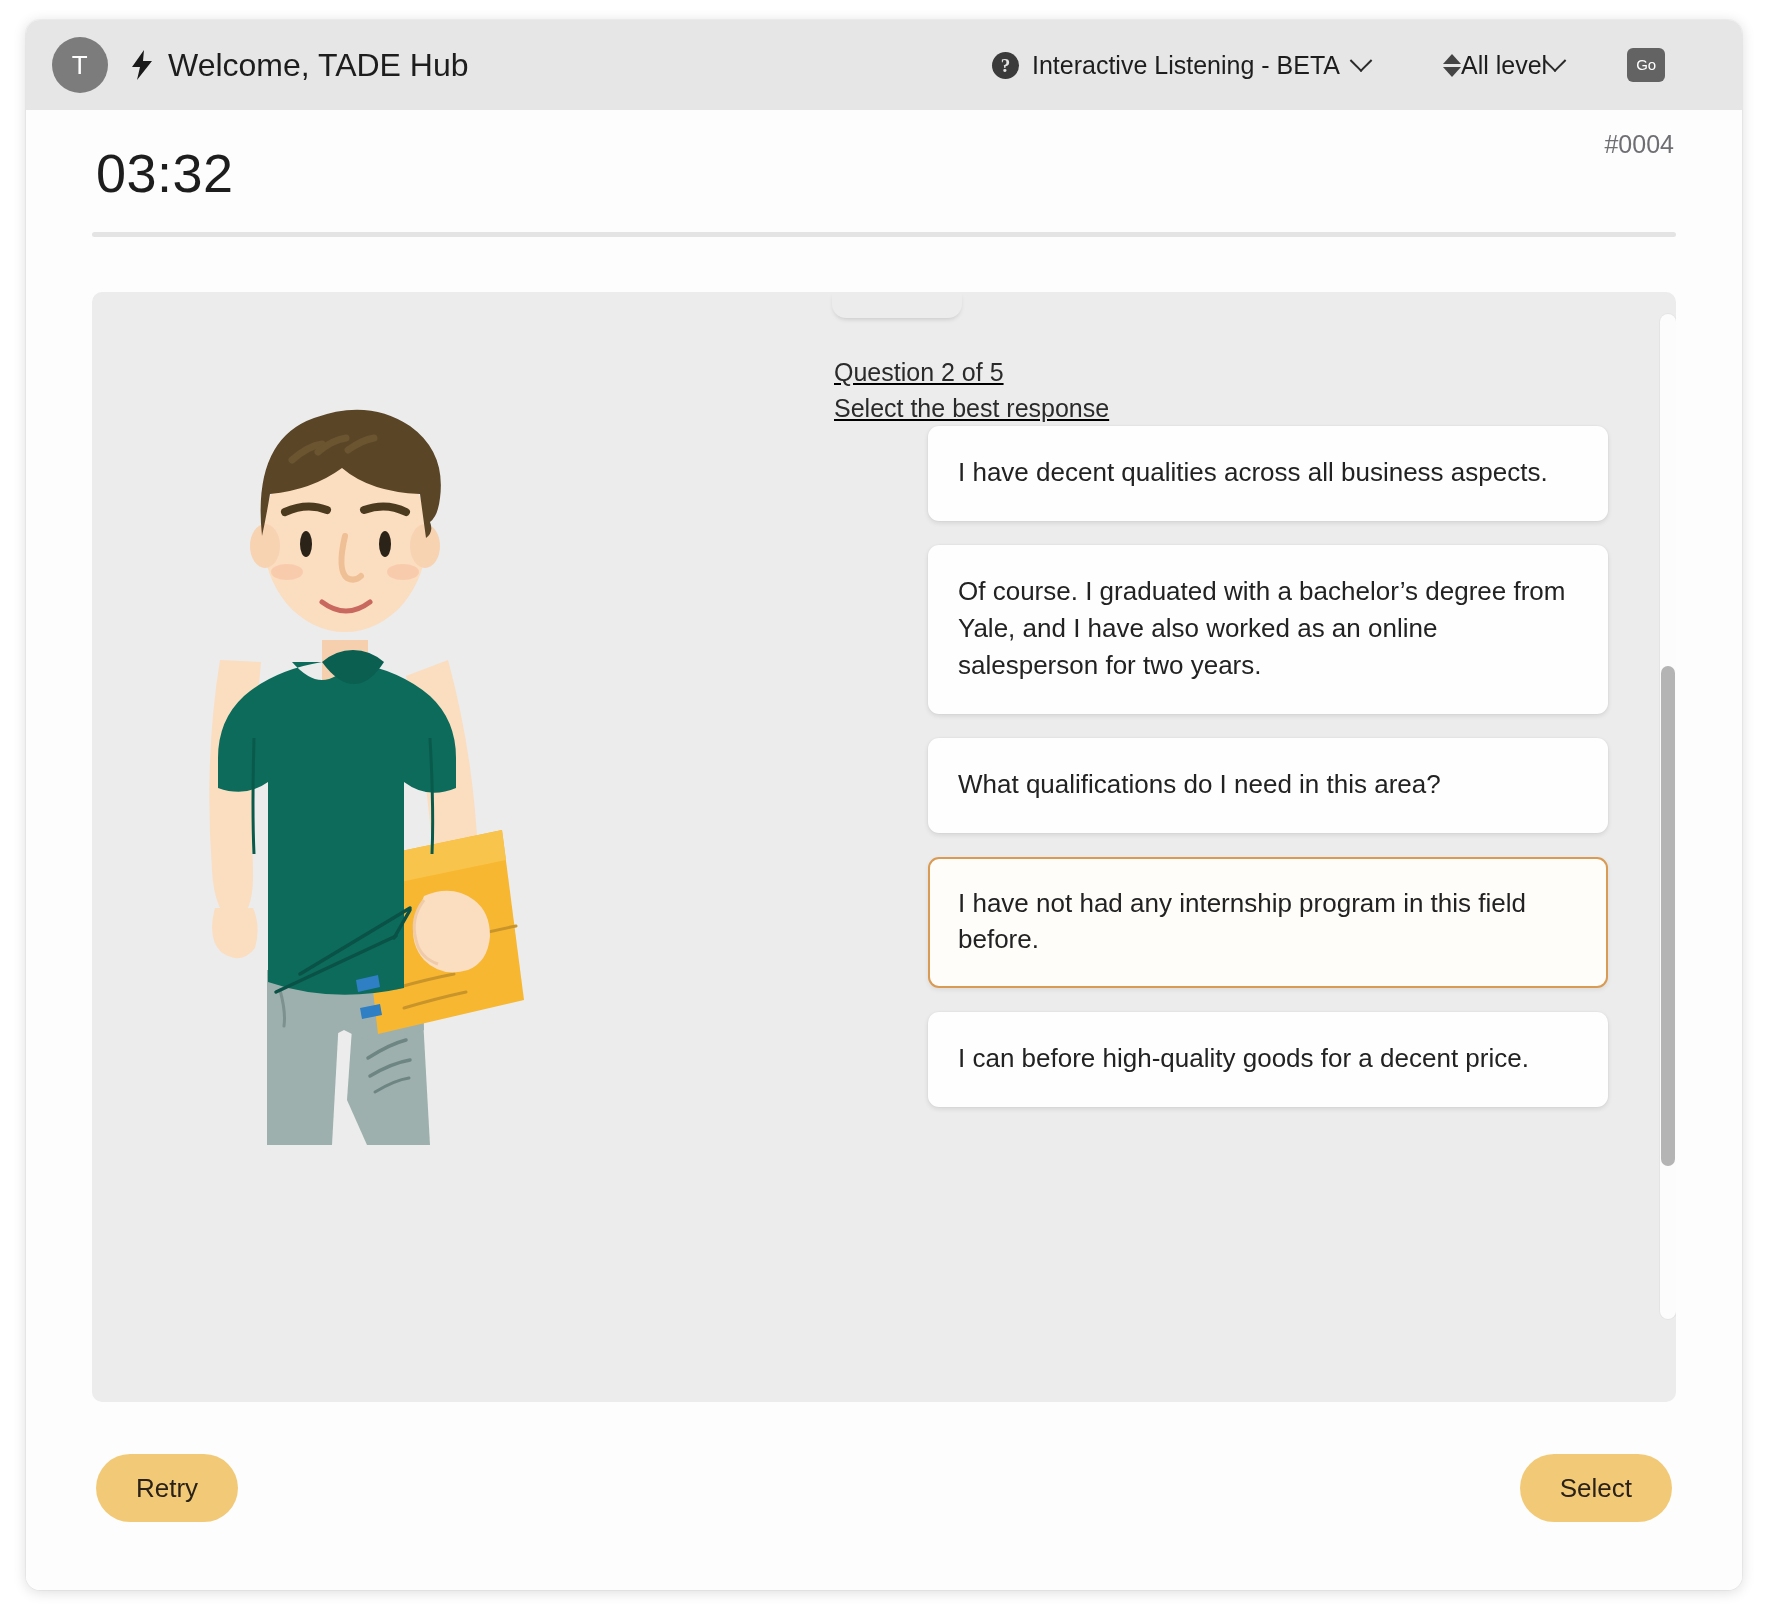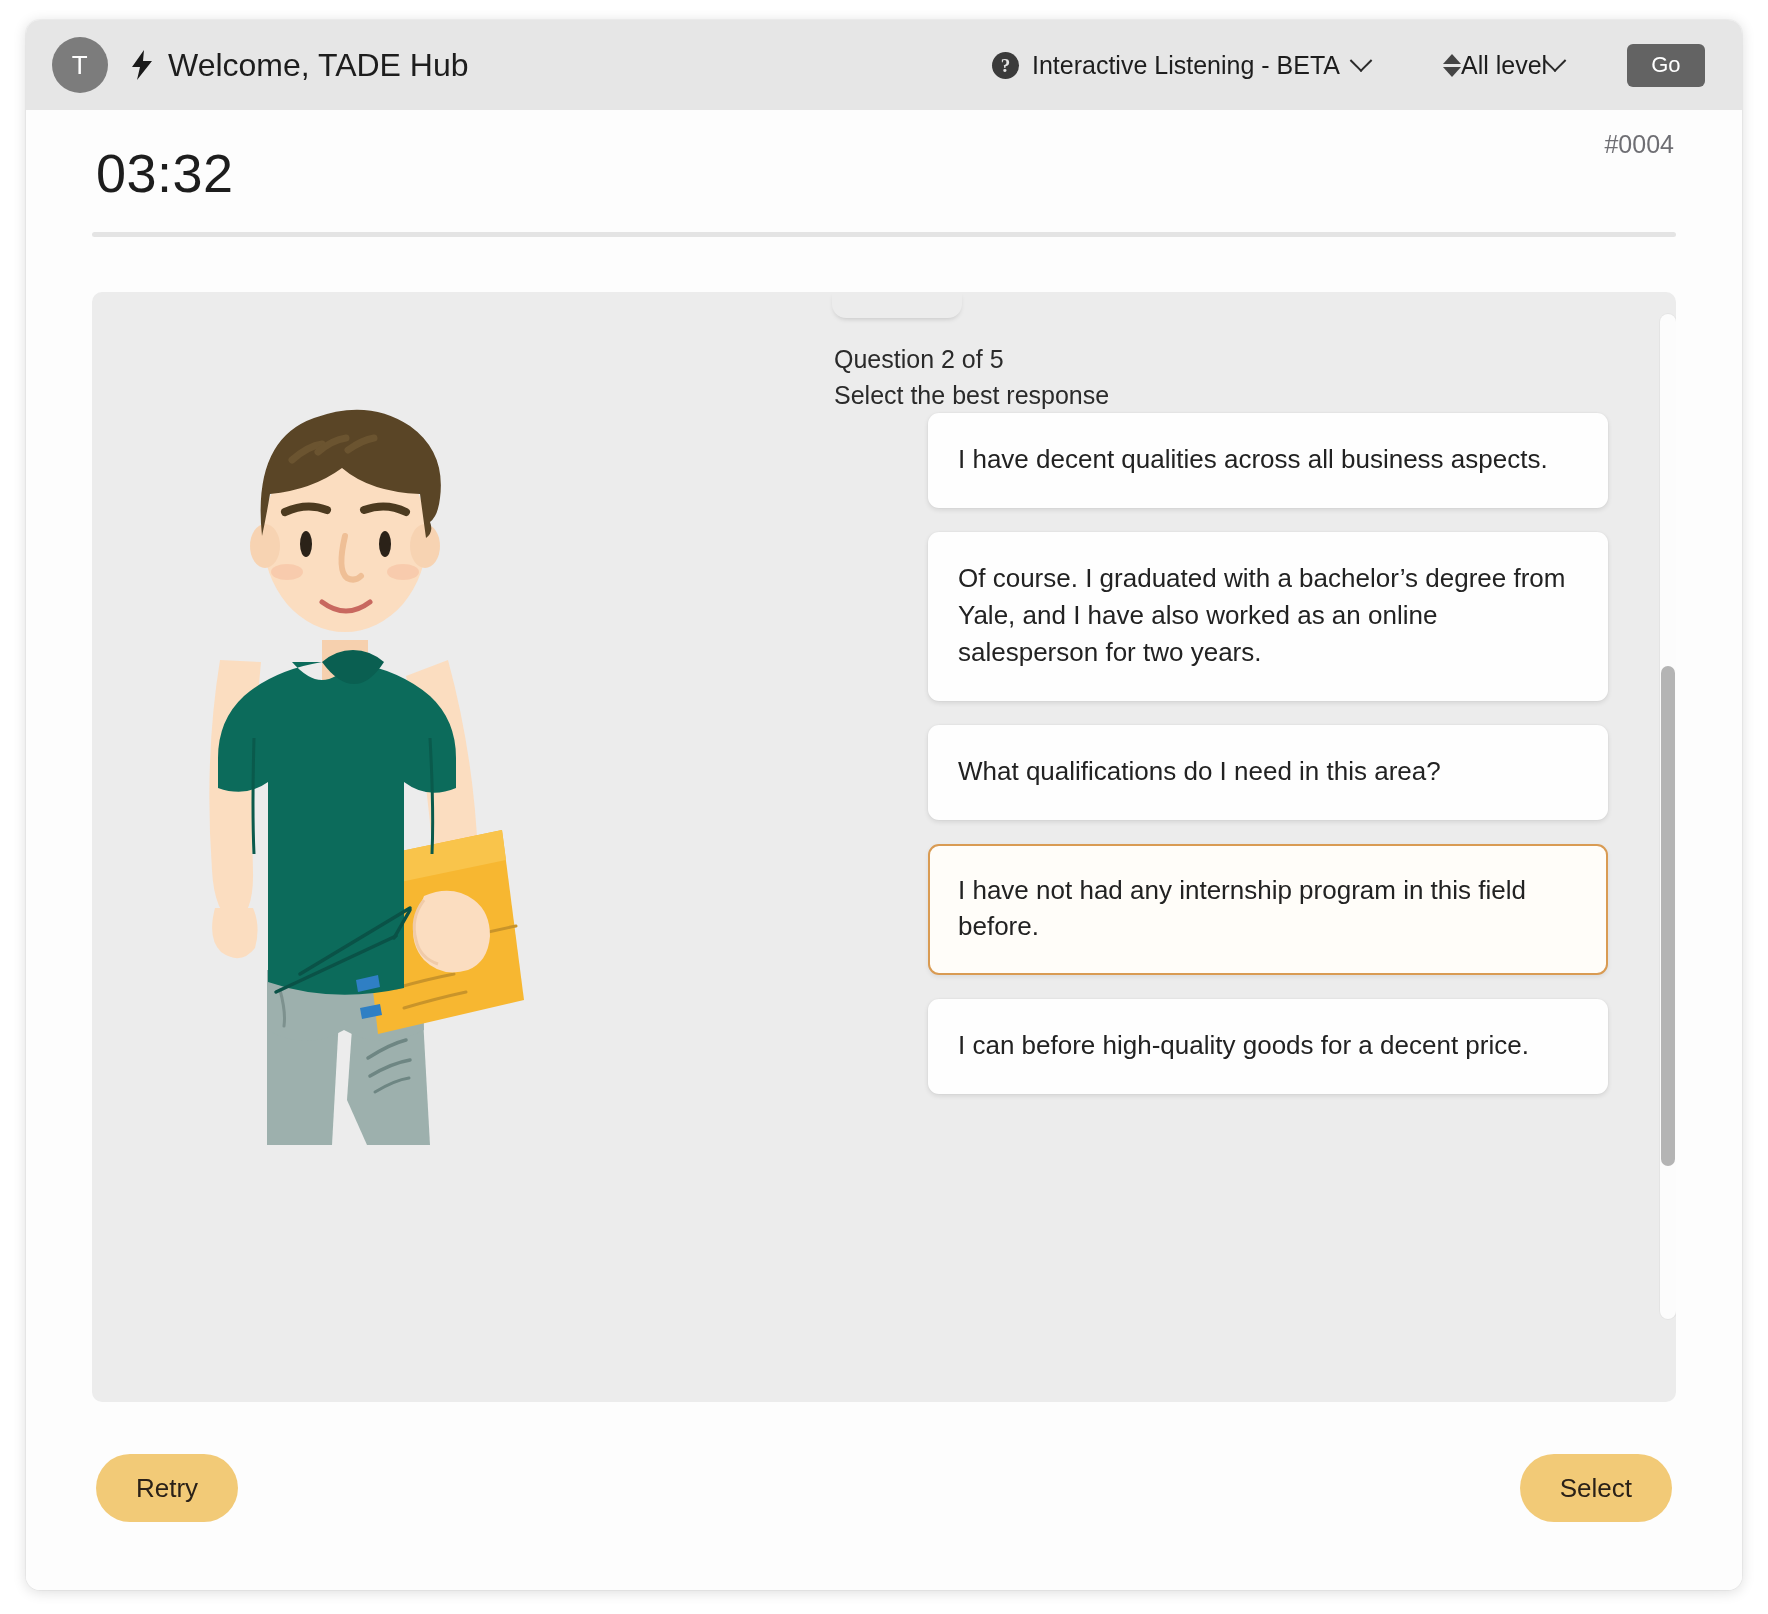--- a/index.html
+++ b/index.html
@@ -130,22 +130,22 @@
     font-size: 25px;
     color: #1d1d1d;
     white-space: nowrap;
   }
   .go-btn {
     margin-left: 64px;
     background: #636363;
     color: #ffffff;
     border: none;
     border-radius: 6px;
-    font-size: 22px;
-    padding: 8px 24px 9px;
+    font-size: 15px;
+    padding: 8px 9px 9px;
     cursor: pointer;
     font-family: "Liberation Sans", sans-serif;
   }
 
   
   .content {
     flex: 1;
     background: #fdfdfd;
     position: relative;
     padding: 0 66px;
@@ -214,22 +214,23 @@
     left: 0px;
     top: 0px;
     width: 130px;
     height: 26px;
     background: #ececec;
     border-radius: 0 0 14px 14px;
     box-shadow: 0 3px 5px -2px rgba(0,0,0,0.17);
   }
 
   .q-meta {
-    margin-top: 38px;
+    margin-top: 51px;
     margin-left: 2px;
+    text-decoration: underline;
   }
   .q-count {
     font-size: 25px;
     color: #2a2a2a;
     line-height: 1.42;
   }
   .q-prompt {
     font-size: 25px;
     color: #2a2a2a;
     line-height: 1.42;

